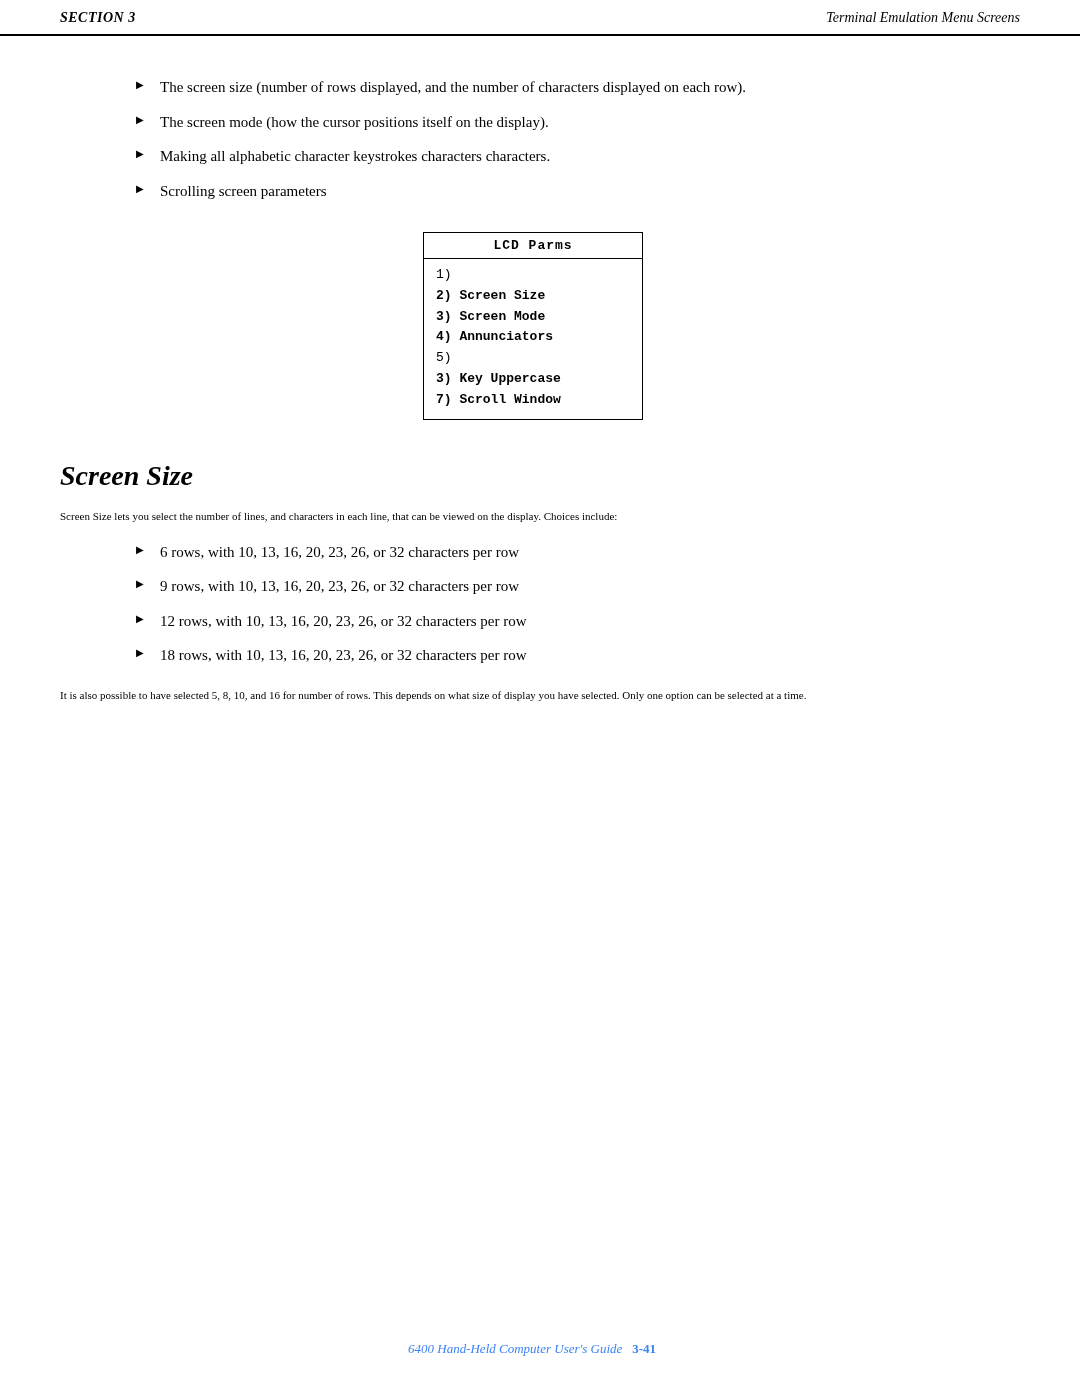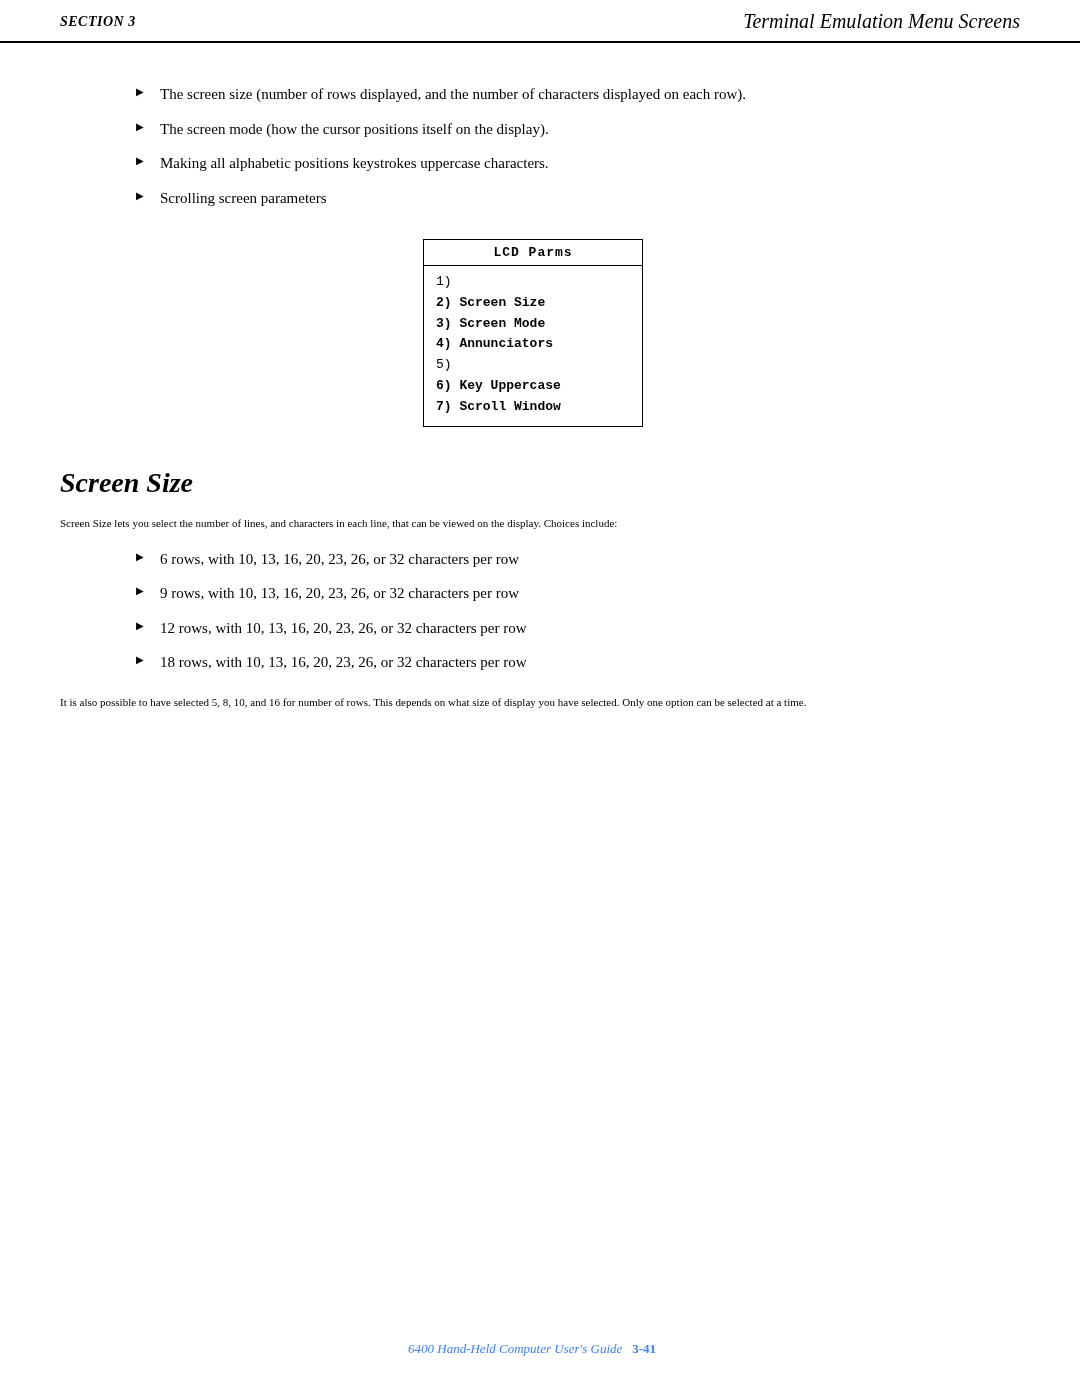--- a/index.html
+++ b/index.html
@@ -37,21 +37,21 @@
 
     .header-left {
       font-style: italic;
       font-weight: bold;
       font-size: 14px;
       letter-spacing: 0.5px;
     }
 
     .header-right {
       font-style: italic;
-      font-size: 20px;
+      font-size: 14px;
     }
 
     
     .content {
       padding: 40px 74px 40px 60px;
     }
 
     
     .bullet-list {
       list-style: none;
@@ -155,34 +155,34 @@
   <div class="header">
     <span class="header-left">SECTION 3</span>
     <span class="header-right">Terminal Emulation Menu Screens</span>
   </div>
 
   <div class="content">
 
     <ul class="bullet-list">
       <li><span>The screen size (number of rows displayed, and the number of characters displayed on each row).</span></li>
       <li><span>The screen mode (how the cursor positions itself on the display).</span></li>
-      <li><span>Making all alphabetic positions keystrokes uppercase characters.</span></li>
+      <li><span>Making all alphabetic character keystrokes characters characters.</span></li>
       <li><span>Scrolling screen parameters</span></li>
     </ul>
 
     <div class="lcd-box-wrapper">
       <div class="lcd-box">
         <div class="lcd-box-header">LCD Parms</div>
         <div class="lcd-box-body">
           <div class="menu-item">1)</div>
           <div class="menu-item bold">2) Screen Size</div>
           <div class="menu-item bold">3) Screen Mode</div>
           <div class="menu-item bold">4) Annunciators</div>
           <div class="menu-item">5)</div>
-          <div class="menu-item bold">6) Key Uppercase</div>
+          <div class="menu-item bold">3) Key Uppercase</div>
           <div class="menu-item bold">7) Scroll Window</div>
         </div>
       </div>
     </div>
 
     <h2 class="section-heading">Screen Size</h2>
 
     <p class="body-text">Screen Size lets you select the number of lines, and characters in each line, that can be viewed on the display. Choices include:</p>
 
     <ul class="bullet-list">

